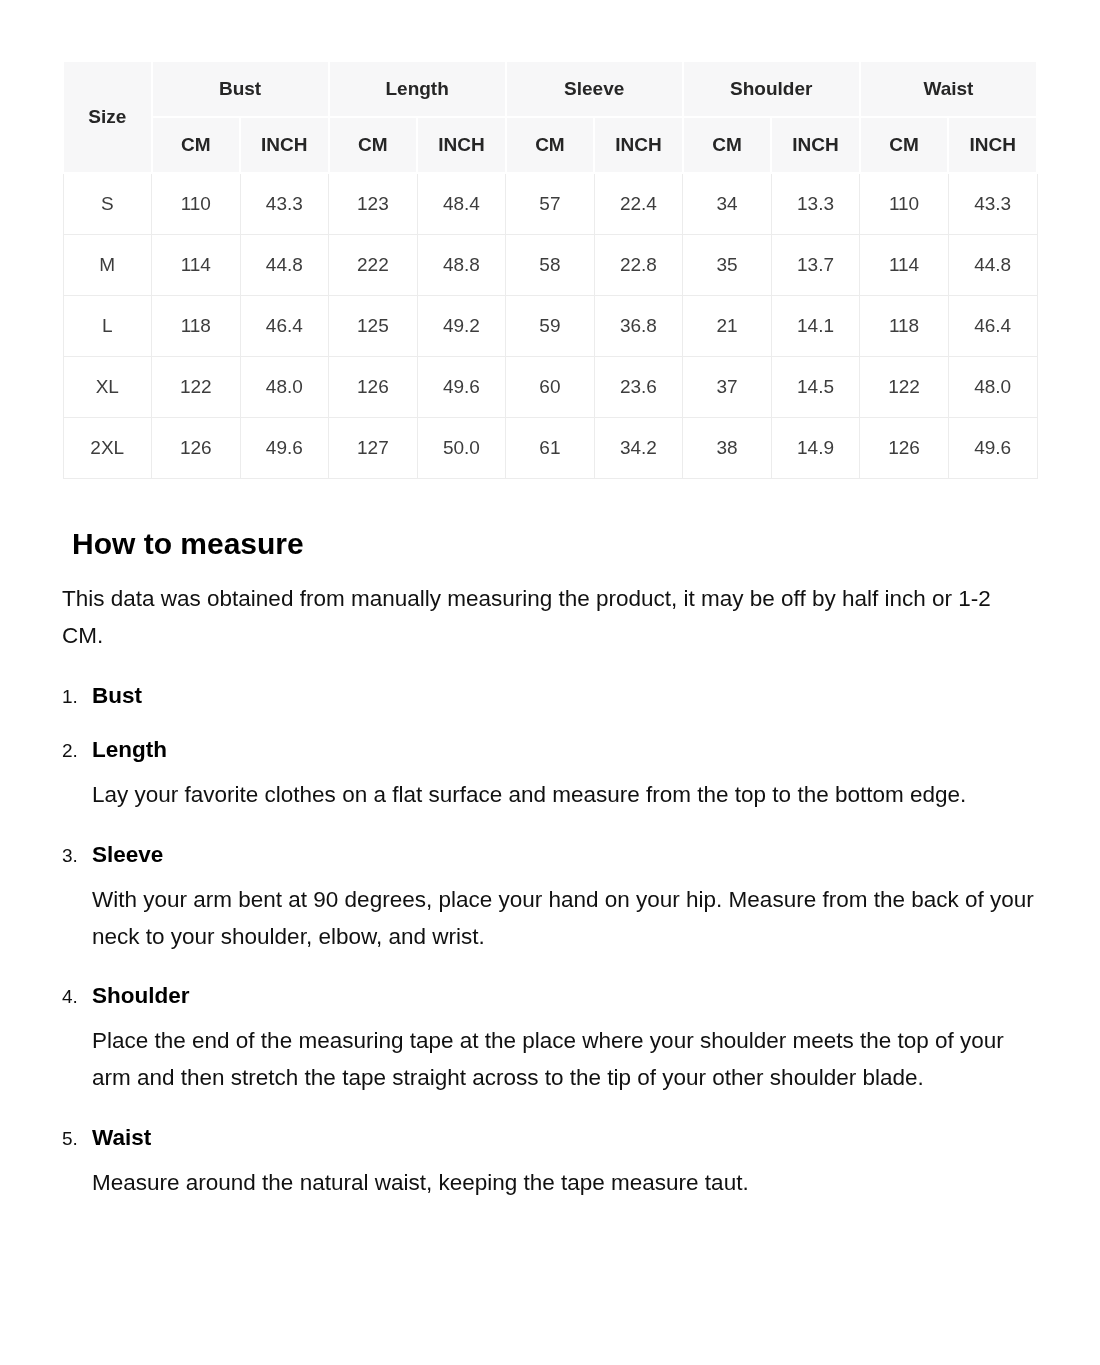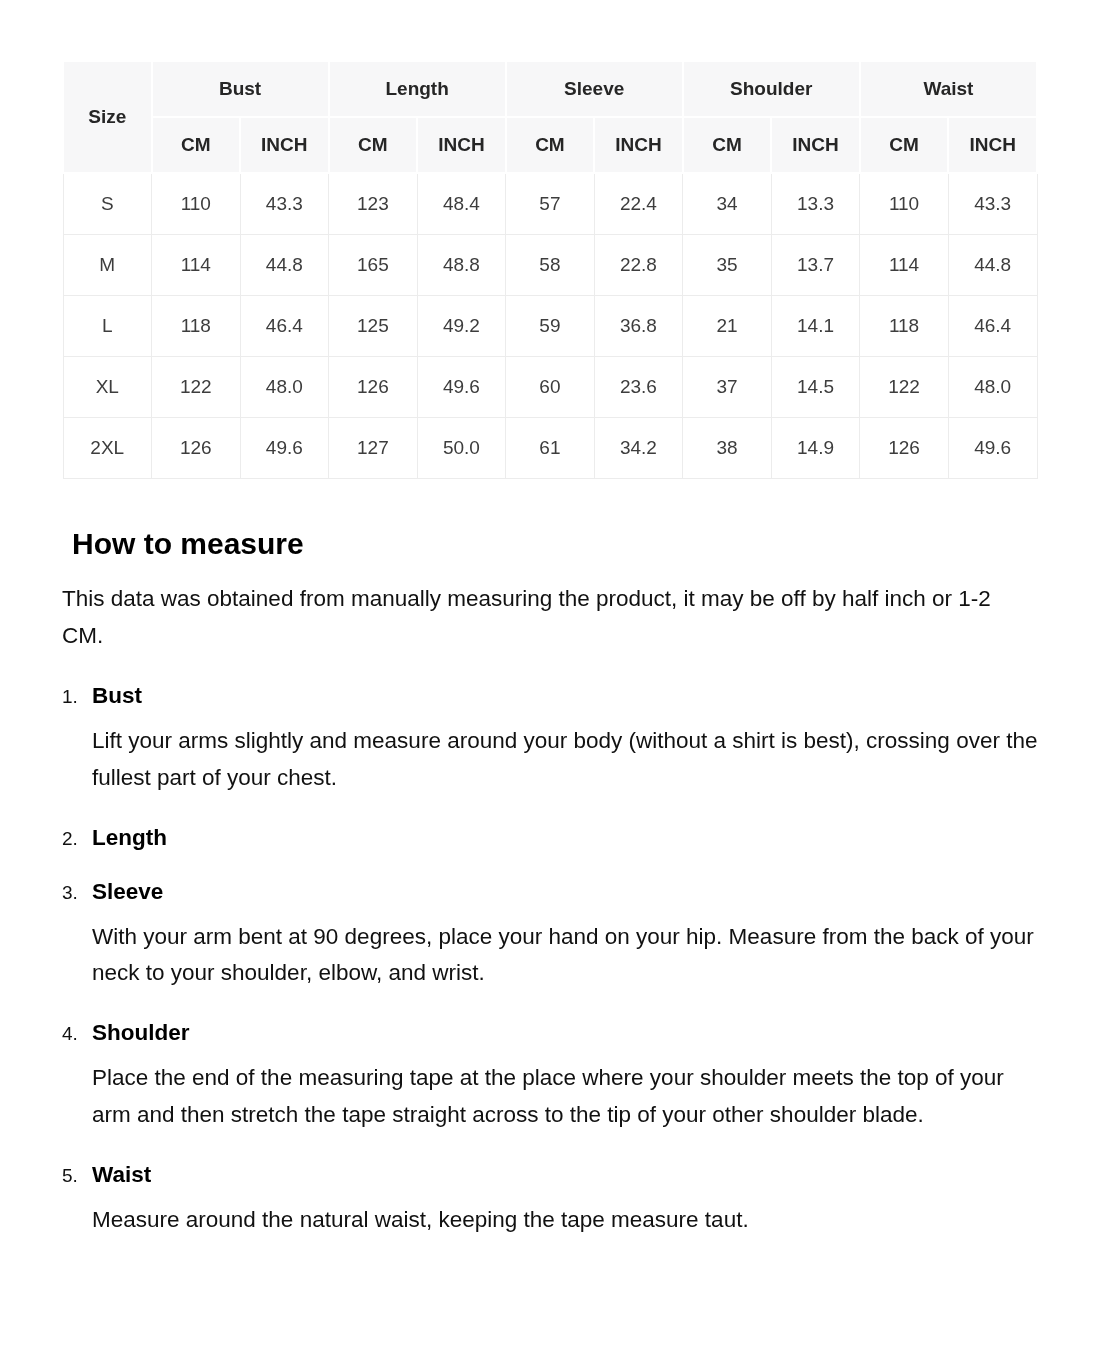--- a/index.html
+++ b/index.html
@@ -117,21 +117,21 @@
           <td>22.4</td>
           <td>34</td>
           <td>13.3</td>
           <td>110</td>
           <td>43.3</td>
         </tr>
         <tr>
           <td>M</td>
           <td>114</td>
           <td>44.8</td>
-          <td>165</td>
+          <td>222</td>
           <td>48.8</td>
           <td>58</td>
           <td>22.8</td>
           <td>35</td>
           <td>13.7</td>
           <td>114</td>
           <td>44.8</td>
         </tr>
         <tr>
           <td>L</td>
@@ -179,28 +179,28 @@
 
   <p class="howto-intro">This data was obtained from manually measuring the product, it may be off by half inch or 1-2 CM.</p>
 
   <div class="measure-list">
 
     <div class="measure-item">
       <div class="mhead">
         <span class="mnum">1.</span>
         <span class="mterm">Bust</span>
       </div>
-      <p class="mdesc">Lift your arms slightly and measure around your body (without a shirt is best), crossing over the fullest part of your chest.</p>
     </div>
 
     <div class="measure-item">
       <div class="mhead">
         <span class="mnum">2.</span>
         <span class="mterm">Length</span>
       </div>
+      <p class="mdesc">Lay your favorite clothes on a flat surface and measure from the top to the bottom edge.</p>
     </div>
 
     <div class="measure-item">
       <div class="mhead">
         <span class="mnum">3.</span>
         <span class="mterm">Sleeve</span>
       </div>
       <p class="mdesc">With your arm bent at 90 degrees, place your hand on your hip. Measure from the back of your neck to your shoulder, elbow, and wrist.</p>
     </div>
 

